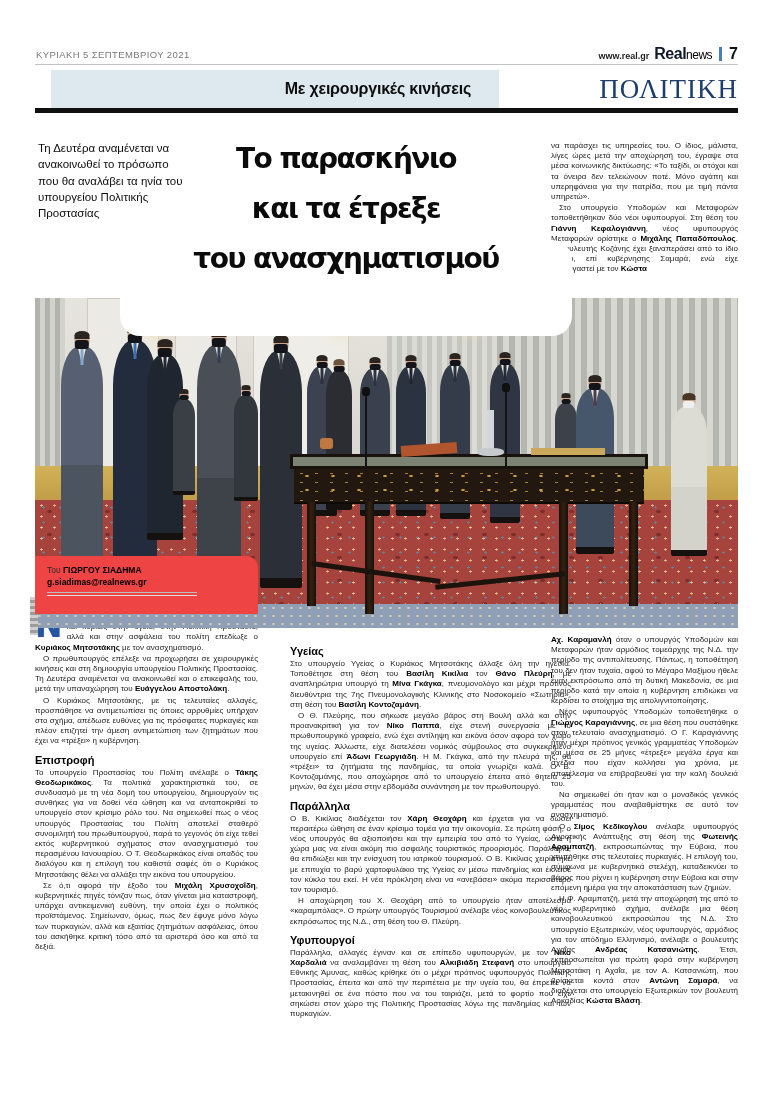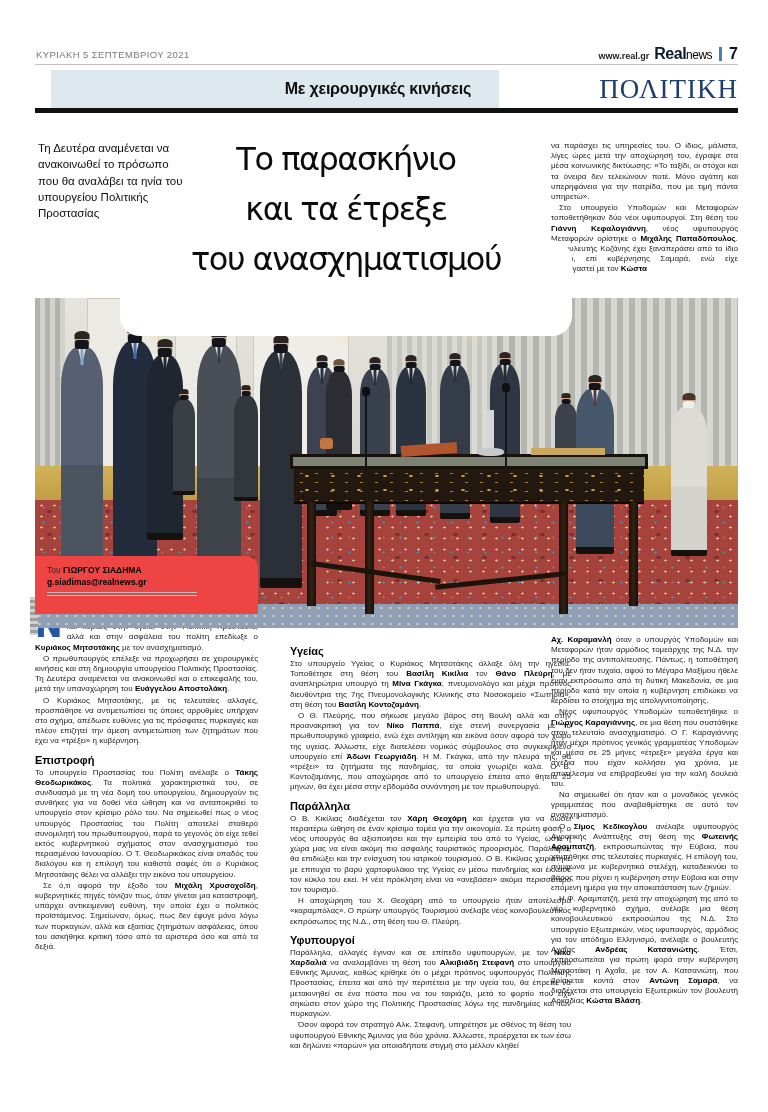--- a/index.html
+++ b/index.html
@@ -19,22 +19,22 @@
              display:flex;align-items:center;justify-content:flex-end;padding-right:28px;box-sizing:border-box;margin-left:16px;}
   .strap-bar .strap{font-size:16px;font-weight:800;color:#0e0e0e;letter-spacing:-.2px;}
   .section-title{position:absolute;right:30px;top:74px;font-family:"Liberation Serif",serif;
                  font-size:27px;color:var(--section_navy,#1d3d6b);letter-spacing:1px;}
   .rule-black{position:absolute;left:35px;right:30px;top:108px;height:5px;background:#101010;}
 
   
   .intro{position:absolute;left:38px;top:140px;width:152px;font-family:Liberation Sans, sans-serif;
          font-size:11.5px;line-height:1.42;color:#0d0d0d;}
   .headline{position:absolute;left:118px;top:134px;width:456px;text-align:center;z-index:3;
-            font-family:"DejaVu Sans","Liberation Sans",sans-serif;font-weight:400;
-            font-size:32px;line-height:50px;letter-spacing:-1.5px;color:#0b0b0b;}
+            font-family:"DejaVu Sans","Liberation Sans",sans-serif;font-weight:700;
+            font-size:28px;line-height:50px;letter-spacing:-1.5px;color:#0b0b0b;}
   .headline-box{position:absolute;left:120px;top:240px;width:452px;height:96px;background:#fff;
                 border-radius:20px;z-index:2;}
 
   
   .photo{position:absolute;left:35px;top:298px;width:703px;height:330px;overflow:hidden;z-index:1;
          background:linear-gradient(#e6e4de 0%,#d6d4cc 60%,#cac8c0 64%);}
   .panel{position:absolute;top:0;height:178px;background:#eceae4;border:1px solid #cfcabf;box-sizing:border-box;}
   .curtainL{position:absolute;left:0;top:0;width:30px;height:215px;
             background:repeating-linear-gradient(90deg,#b3b3ad 0 5px,#d3d3cd 5px 10px);}
   .curtainM{position:absolute;left:352px;top:0;width:110px;height:208px;
@@ -306,21 +306,20 @@
     </div>
   <div class="col col2">
       <h3>Υγείας</h3>
       <p>Στο υπουργείο Υγείας ο Κυριάκος Μητσοτάκης άλλαξε όλη την ηγεσία. Τοποθέτησε στη θέση του <b>Βασίλη Κικίλια</b> τον <b>Θάνο Πλεύρη</b>, με αναπληρώτρια υπουργό τη <b>Μίνα Γκάγκα</b>, πνευμονολόγο και μέχρι πρότινος διευθύντρια της 7ης Πνευμονολογικής Κλινικής στο Νοσοκομείο «Σωτηρία», στη θέση του <b>Βασίλη Κοντοζαμάνη</b>.</p>
       <p class="ind">Ο Θ. Πλεύρης, που σήκωσε μεγάλο βάρος στη Βουλή αλλά και στην προανακριτική για τον <b>Νίκο Παππά</b>, είχε στενή συνεργασία με το πρωθυπουργικό γραφείο, ενώ έχει αντίληψη και εικόνα όσον αφορά τον χώρο της υγείας. Άλλωστε, είχε διατελέσει νομικός σύμβουλος στο συγκεκριμένο υπουργείο επί <b>Άδωνι Γεωργιάδη</b>. Η Μ. Γκάγκα, από την πλευρά της, θα «τρέξει» τα ζητήματα της πανδημίας, τα οποία γνωρίζει καλά. Ο Β. Κοντοζαμάνης, που αποχώρησε από το υπουργείο έπειτα από θητεία 25 μηνών, θα έχει μέσα στην εβδομάδα συνάντηση με τον πρωθυπουργό.</p>
       <h3>Παράλληλα</h3>
       <p>Ο Β. Κικίλιας διαδέχεται τον <b>Χάρη Θεοχάρη</b> και έρχεται για να δώσει περαιτέρω ώθηση σε έναν κρίσιμο τομέα για την οικονομία. Σε πρώτη φάση, ο νέος υπουργός θα αξιοποιήσει και την εμπειρία του από το Υγείας, ώστε η χώρα μας να είναι ακόμη πιο ασφαλής τουριστικός προορισμός. Παράλληλα, θα επιδιώξει και την ενίσχυση του ιατρικού τουρισμού. Ο Β. Κικίλιας χειρίστηκε με επιτυχία το βαρύ χαρτοφυλάκιο της Υγείας εν μέσω πανδημίας και έκλεισε τον κύκλο του εκεί. Η νέα πρόκληση είναι να «ανεβάσει» ακόμα περισσότερο τον τουρισμό.</p>
       <p class="ind">Η αποχώρηση του Χ. Θεοχάρη από το υπουργείο ήταν αποτέλεσμα «καραμπόλας». Ο πρώην υπουργός Τουρισμού ανέλαβε νέος κοινοβουλευτικός εκπρόσωπος της Ν.Δ., στη θέση του Θ. Πλεύρη.</p>
       <h3>Υφυπουργοί</h3>
       <p>Παράλληλα, αλλαγές έγιναν και σε επίπεδο υφυπουργών, με τον <b>Νίκο Χαρδαλιά</b> να αναλαμβάνει τη θέση του <b>Αλκιβιάδη Στεφανή</b> στο υπουργείο Εθνικής Άμυνας, καθώς κρίθηκε ότι ο μέχρι πρότινος υφυπουργός Πολιτικής Προστασίας, έπειτα και από την περιπέτεια με την υγεία του, θα έπρεπε να μετακινηθεί σε ένα πόστο που να του ταιριάζει, μετά το φορτίο που είχε σηκώσει στον χώρο της Πολιτικής Προστασίας λόγω της πανδημίας και των πυρκαγιών.</p>
-      <p class="ind">Όσον αφορά τον στρατηγό Αλκ. Στεφανή, υπηρέτησε με σθένος τη θέση του υφυπουργού Εθνικής Άμυνας για δύο χρόνια. Άλλωστε, προέρχεται εκ των έσω και δηλώνει «παρών» για οποιαδήποτε στιγμή στο μέλλον κληθεί</p>
     </div>
   <div class="col col3a">
       <p>να παράσχει τις υπηρεσίες του. Ο ίδιος, μάλιστα, λίγες ώρες μετά την αποχώρησή του, έγραψε στα μέσα κοινωνικής δικτύωσης: «Το ταξίδι, οι στόχοι και τα όνειρα δεν τελειώνουν ποτέ. Μόνο αγάπη και υπερηφάνεια για την πατρίδα, που με τιμή πάντα υπηρετώ».</p>
       <p class="ind">Στο υπουργείο Υποδομών και Μεταφορών τοποθετήθηκαν δύο νέοι υφυπουργοί. Στη θέση του <b>Γιάννη Κεφαλογιάννη</b>, νέος υφυπουργός Μεταφορών ορίστηκε ο <b>Μιχάλης Παπαδόπουλος</b>. Ο βουλευτής Κοζάνης έχει ξαναπεράσει από το ίδιο πόστο, επί κυβέρνησης Σαμαρά, ενώ είχε συνεργαστεί με τον <b>Κώστα</b></p>
     </div>
   <div class="col col3b">
       <p><b>Αχ. Καραμανλή</b> όταν ο υπουργός Υποδομών και Μεταφορών ήταν αρμόδιος τομεάρχης της Ν.Δ. την περίοδο της αντιπολίτευσης. Πάντως, η τοποθέτησή του δεν ήταν τυχαία, αφού το Μέγαρο Μαξίμου ήθελε έναν εκπρόσωπο από τη δυτική Μακεδονία, σε μια περίοδο κατά την οποία η κυβέρνηση επιδιώκει να κερδίσει το στοίχημα της απολιγνιτοποίησης.</p>
       <p class="ind">Νέος υφυπουργός Υποδομών τοποθετήθηκε ο <b>Γιώργος Καραγιάννης</b>, σε μια θέση που συστάθηκε στον τελευταίο ανασχηματισμό. Ο Γ. Καραγιάννης ήταν μέχρι πρότινος γενικός γραμματέας Υποδομών και μέσα σε 25 μήνες «έτρεξε» μεγάλα έργα και σχέδια που είχαν κολλήσει για χρόνια, με αποτέλεσμα να επιβραβευθεί για την καλή δουλειά του.</p>
       <p class="ind">Να σημειωθεί ότι ήταν και ο μοναδικός γενικός γραμματέας που αναβαθμίστηκε σε αυτό τον ανασχηματισμό.</p>
       <p class="ind">Ο <b>Σίμος Κεδίκογλου</b> ανέλαβε υφυπουργός Αγροτικής Ανάπτυξης στη θέση της <b>Φωτεινής Αραμπατζή</b>, εκπροσωπώντας την Εύβοια, που χτυπήθηκε στις τελευταίες πυρκαγιές. Η επιλογή του, σύμφωνα με κυβερνητικά στελέχη, καταδεικνύει το βάρος που ρίχνει η κυβέρνηση στην Εύβοια και στην επόμενη ημέρα για την αποκατάσταση των ζημιών.</p>

